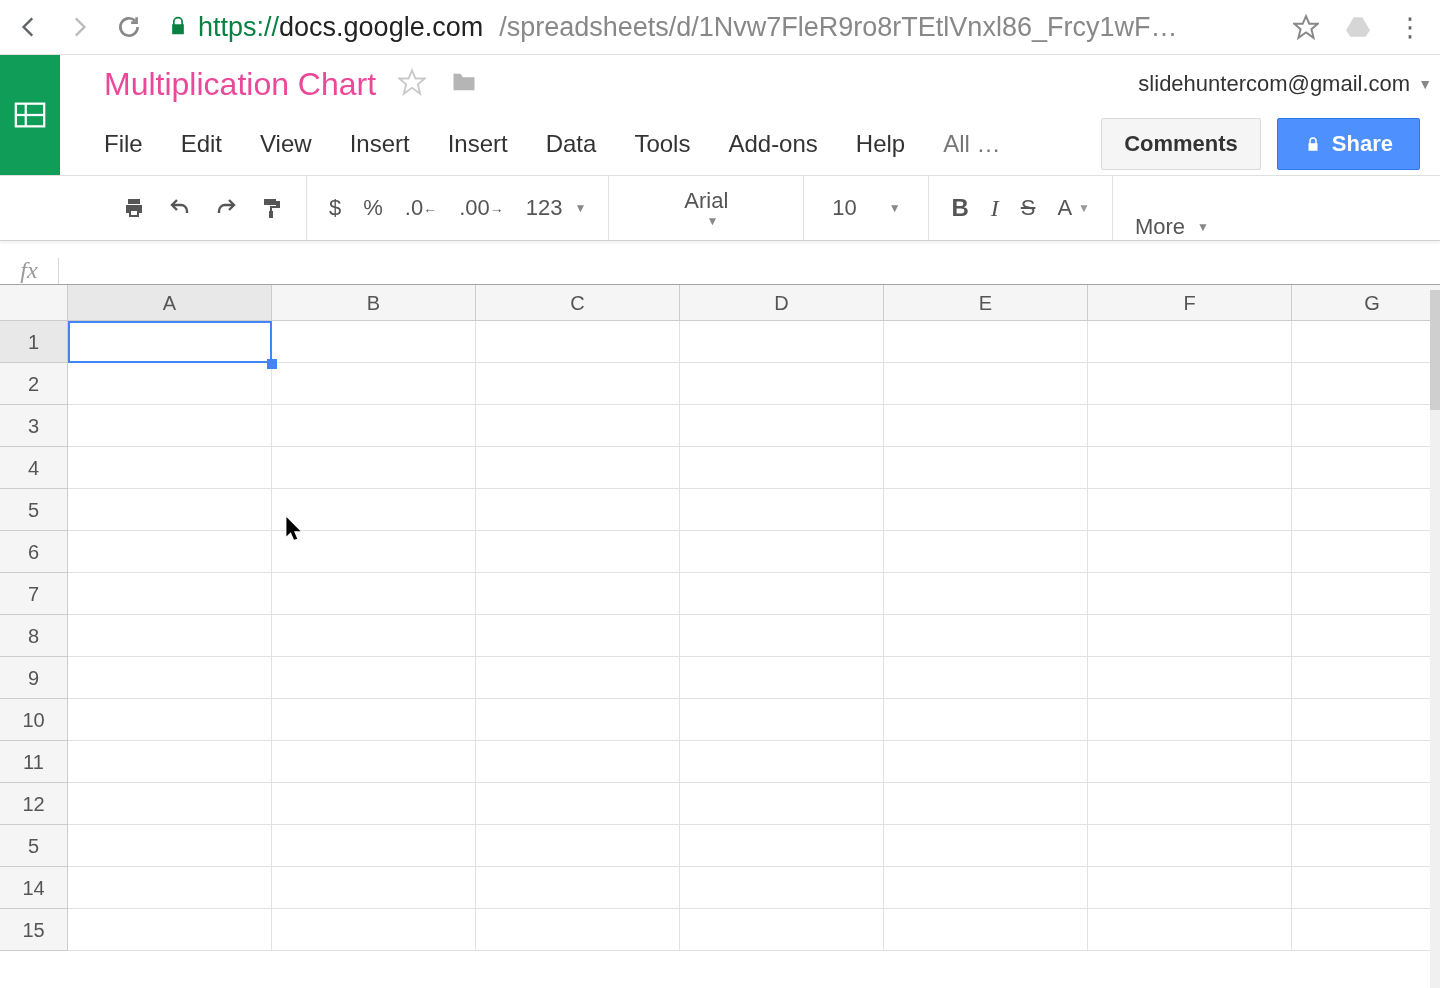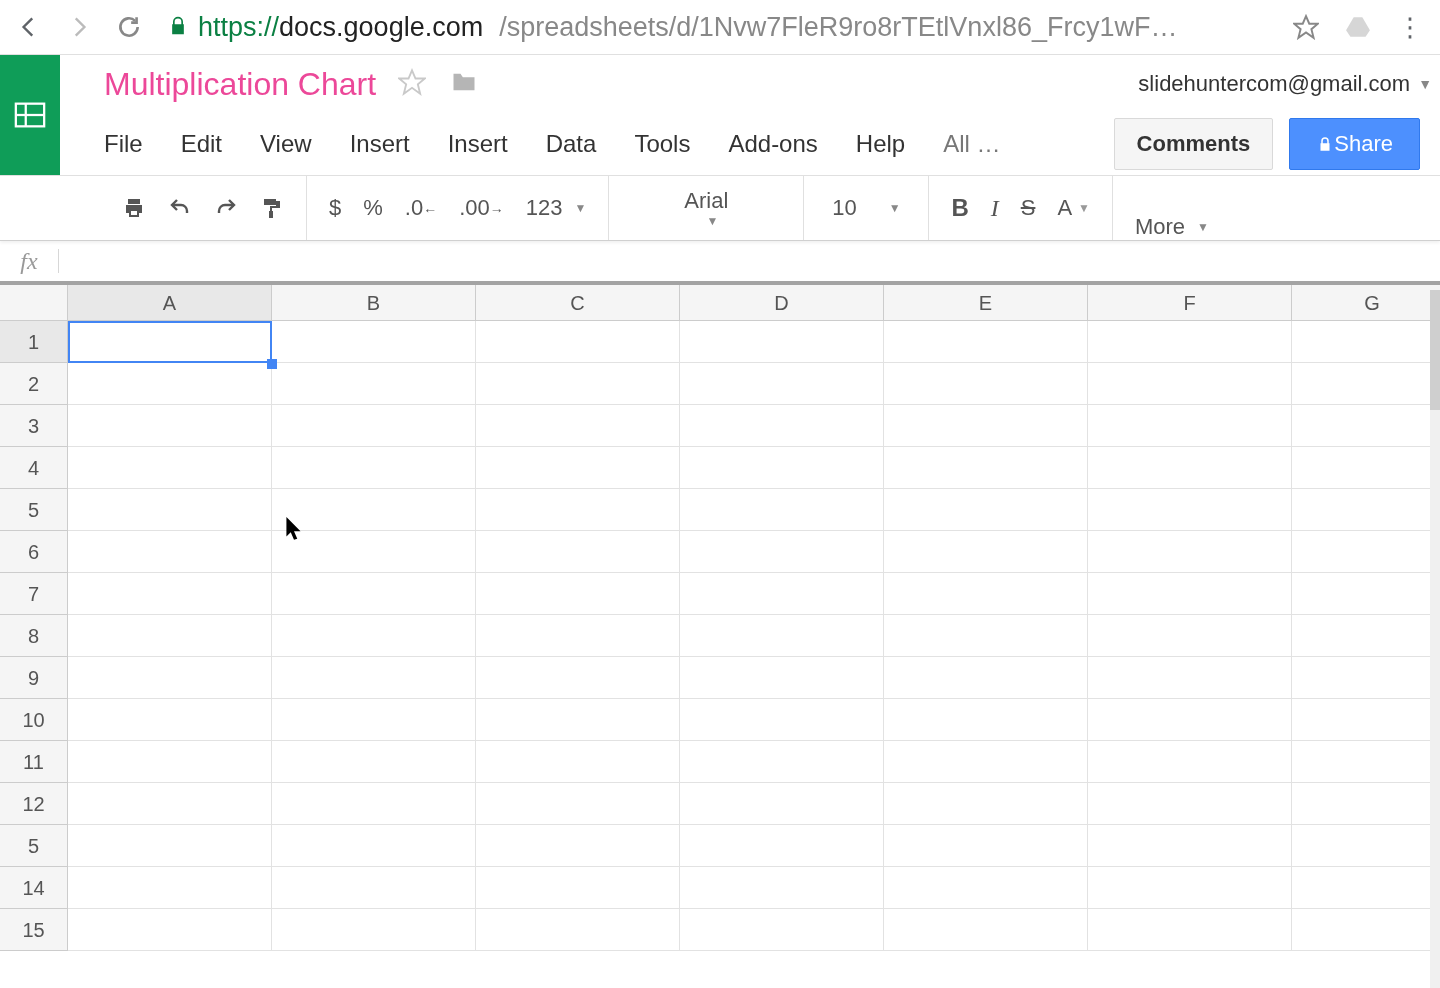--- a/index.html
+++ b/index.html
@@ -28,40 +28,40 @@
 .doc-title { font-size:32px; color:#ec4899; }
 .title-star { color:#c7c7c7; }
 .title-folder { color:#b1b1b1; }
 .spacer { flex:1; }
 .user-email { font-size:22px; color:#333; padding-right:8px; display:flex; align-items:center; gap:8px;}
 .menu-row { height:62px; display:flex; align-items:center; padding-left:44px; gap:38px; font-size:24px; color:#333; }
 .menu-item { cursor:pointer; }
 .menu-item.trunc { color:#777; white-space:nowrap; }
 .right-buttons { margin-left:auto; display:flex; gap:16px; padding-right:20px; }
 .comments-btn { background:#f5f5f5; border:1px solid #d9d9d9; color:#333; font-size:22px; font-weight:bold; padding:12px 22px; border-radius:2px; cursor:pointer;}
-.share-btn { background:#4d90fe; color:#fff; font-size:22px; font-weight:normal; padding:12px 26px; border:1px solid #3079ed; border-radius:2px; cursor:pointer; display:flex; align-items:center; }
+.share-btn { background:#4d90fe; color:#fff; font-size:22px; font-weight:bold; padding:12px 26px; border:1px solid #3079ed; border-radius:2px; cursor:pointer; display:flex; align-items:center; gap:10px;}
 .share-btn svg { width:18px; height:18px; }
 
 
 .toolbar { height:66px; background:#fff; border-top:1px solid #e0e0e0; border-bottom:1px solid #d0d0d0; display:flex; align-items:center; padding-left:100px; font-size:22px; color:#555; box-shadow:0 2px 3px rgba(0,0,0,0.06);}
 .tool-group { display:flex; align-items:center; height:100%; border-right:1px solid #e0e0e0; padding:0 22px; gap:22px;}
 .tool-group.first { border-left:none; }
 .tool-btn { cursor:pointer; display:flex; align-items:center; }
 .caret { margin-left:12px; color:#888; font-size:12px;}
 .font-name { width:150px; justify-content:flex-start;flex-direction:column;}
 .font-size { width:80px; justify-content:center; gap:20px;}
 .more-group { border-right:none;align-items:flex-end;}
 .bold-glyph { font-weight:bold; font-size:24px;}
 .italic-glyph { font-style:italic; font-family:Georgia,serif; font-size:24px;}
 .strike-glyph { text-decoration:line-through; font-size:22px;}
 .textcolor-glyph { display:inline-block; position:relative;}
 .textcolor-caret { color:#999; font-size:12px; margin-left:6px;}
 
 
-.fx-bar { height:44px; border-bottom:4px solid #a3a3a3; display:flex; align-items:center; font-size:22px; color:#777; }
+.fx-bar { height:44px; border-bottom:1px solid #a3a3a3; display:flex; align-items:flex-end; font-size:22px; color:#777; }
 .fx-label { width:58px; text-align:center; font-style:italic; font-family:Georgia,serif; font-size:24px; color:#999;}
 .fx-sep { width:1px; height:60%; background:#d7d7d7; }
 .fx-input { flex:1; height:100%; outline:none; padding-left:14px; }
 
 
 .grid { display:flex; height:calc(988px - 55px - 120px - 66px - 44px); overflow:hidden; }
 .col-hdrs { display:flex; height:36px; }
 .origin-cell { width:68px; background:#f5f5f5; border-right:1px solid #ccc; border-bottom:1px solid #ccc;}
 .col-hdr { background:#f5f5f5; border-right:1px solid #ccc; border-bottom:1px solid #ccc; text-align:center; line-height:36px; font-size:20px; color:#555;}
 .col-hdr.selected { background:#e8e8e8;}

